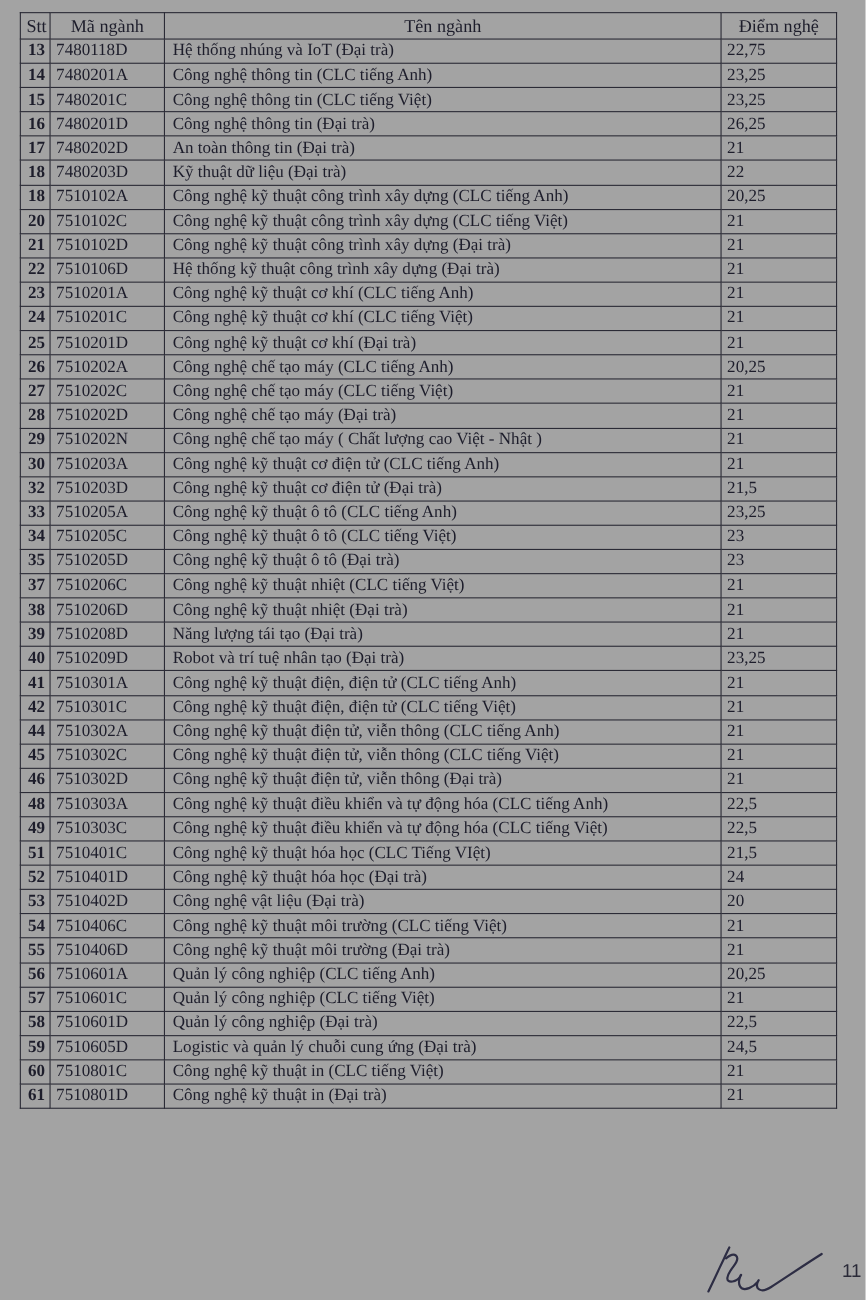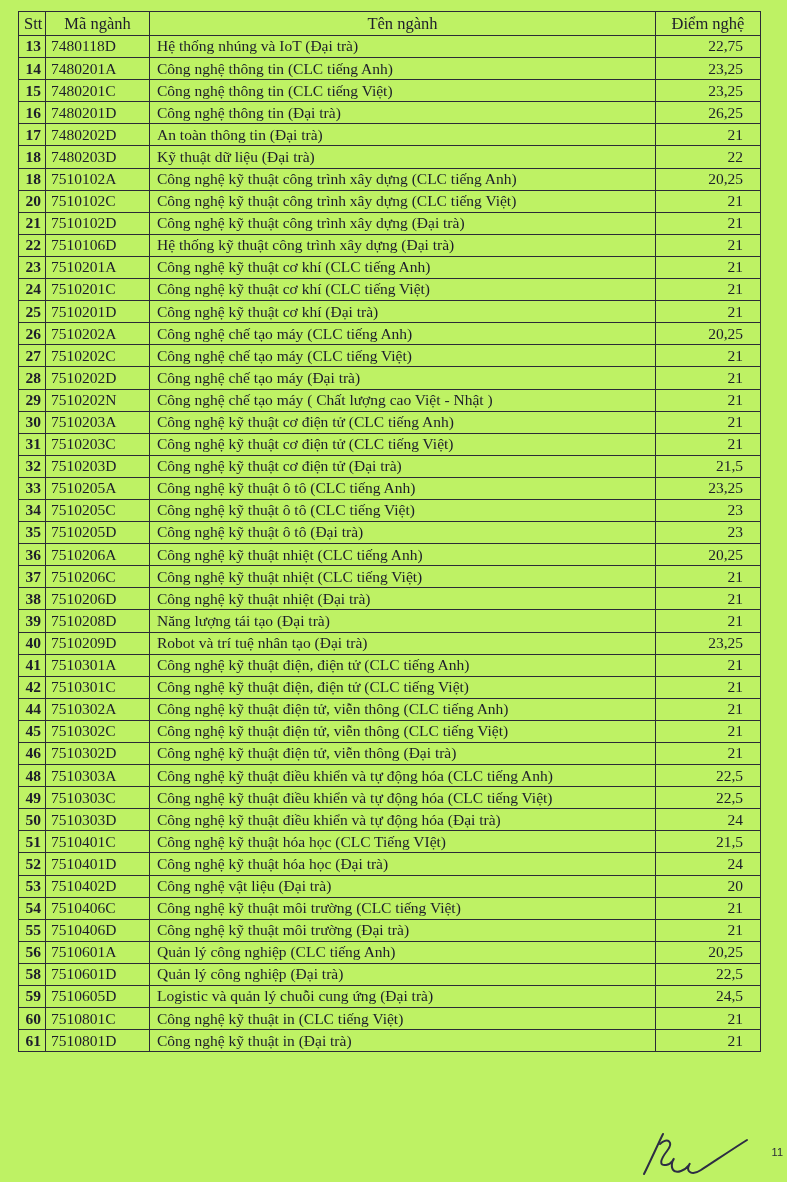--- a/index.html
+++ b/index.html
@@ -4,21 +4,21 @@
 <style>
   html, body {
     margin: 0;
     padding: 0;
     background: #ffffff;
   }
   .page {
     position: relative;
     width: 787px;
     height: 1182px;
-    background: #bef264;
+    background: #a3a3a3;
     font-family: "Liberation Serif", "DejaVu Serif", serif;
     color: #1d1d2b;
     overflow: hidden;
   }
   table.score-table {
     position: absolute;
     left: 18px;
     top: 11px;
     width: 742px;
     border-collapse: collapse;
@@ -36,39 +36,39 @@
   }
   .score-table th {
     height: 23px;
     font-weight: normal;
     font-size: 16.5px;
     text-align: center;
   }
   .score-table td.col-stt   { text-align: right;  padding-right: 4px; font-weight: bold; }
   .score-table td.col-code  { text-align: left; }
   .score-table td.col-name  { text-align: left;   padding-left: 7px; }
-  .score-table td.col-score { text-align: right;  padding-right: 17px; }
+  .score-table td.col-score { text-align: left;  padding-right: 17px; }
 
   .footer-sign {
     position: absolute;
     right: 2px;
     top: 1128px;
     width: 150px;
     height: 54px;
   }
   .footer-sign svg {
     position: absolute;
     left: 0;
     top: 0;
   }
   .page-number {
     position: absolute;
     right: 2px;
     top: 18px;
-    font-size: 11px;
+    font-size: 17px;
     color: #2a2a38;
     font-family: "Liberation Sans", sans-serif;
   }
 </style>
 </head>
 <body>
 
 <div class="page">
 
   <table class="score-table">
@@ -189,26 +189,20 @@
           <td class="col-name">Công nghệ chế tạo máy ( Chất lượng cao Việt - Nhật )</td>
           <td class="col-score">21</td>
         </tr>
         <tr>
           <td class="col-stt">30</td>
           <td class="col-code">7510203A</td>
           <td class="col-name">Công nghệ kỹ thuật cơ điện tử (CLC tiếng Anh)</td>
           <td class="col-score">21</td>
         </tr>
         <tr>
-          <td class="col-stt">31</td>
-          <td class="col-code">7510203C</td>
-          <td class="col-name">Công nghệ kỹ thuật cơ điện tử (CLC tiếng Việt)</td>
-          <td class="col-score">21</td>
-        </tr>
-        <tr>
           <td class="col-stt">32</td>
           <td class="col-code">7510203D</td>
           <td class="col-name">Công nghệ kỹ thuật cơ điện tử (Đại trà)</td>
           <td class="col-score">21,5</td>
         </tr>
         <tr>
           <td class="col-stt">33</td>
           <td class="col-code">7510205A</td>
           <td class="col-name">Công nghệ kỹ thuật ô tô (CLC tiếng Anh)</td>
           <td class="col-score">23,25</td>
@@ -219,26 +213,20 @@
           <td class="col-name">Công nghệ kỹ thuật ô tô (CLC tiếng Việt)</td>
           <td class="col-score">23</td>
         </tr>
         <tr>
           <td class="col-stt">35</td>
           <td class="col-code">7510205D</td>
           <td class="col-name">Công nghệ kỹ thuật ô tô (Đại trà)</td>
           <td class="col-score">23</td>
         </tr>
         <tr>
-          <td class="col-stt">36</td>
-          <td class="col-code">7510206A</td>
-          <td class="col-name">Công nghệ kỹ thuật nhiệt (CLC tiếng Anh)</td>
-          <td class="col-score">20,25</td>
-        </tr>
-        <tr>
           <td class="col-stt">37</td>
           <td class="col-code">7510206C</td>
           <td class="col-name">Công nghệ kỹ thuật nhiệt (CLC tiếng Việt)</td>
           <td class="col-score">21</td>
         </tr>
         <tr>
           <td class="col-stt">38</td>
           <td class="col-code">7510206D</td>
           <td class="col-name">Công nghệ kỹ thuật nhiệt (Đại trà)</td>
           <td class="col-score">21</td>
@@ -291,26 +279,20 @@
           <td class="col-name">Công nghệ kỹ thuật điều khiển và tự động hóa (CLC tiếng Anh)</td>
           <td class="col-score">22,5</td>
         </tr>
         <tr>
           <td class="col-stt">49</td>
           <td class="col-code">7510303C</td>
           <td class="col-name">Công nghệ kỹ thuật điều khiển và tự động hóa (CLC tiếng Việt)</td>
           <td class="col-score">22,5</td>
         </tr>
         <tr>
-          <td class="col-stt">50</td>
-          <td class="col-code">7510303D</td>
-          <td class="col-name">Công nghệ kỹ thuật điều khiển và tự động hóa (Đại trà)</td>
-          <td class="col-score">24</td>
-        </tr>
-        <tr>
           <td class="col-stt">51</td>
           <td class="col-code">7510401C</td>
           <td class="col-name">Công nghệ kỹ thuật hóa học (CLC Tiếng VIệt)</td>
           <td class="col-score">21,5</td>
         </tr>
         <tr>
           <td class="col-stt">52</td>
           <td class="col-code">7510401D</td>
           <td class="col-name">Công nghệ kỹ thuật hóa học (Đại trà)</td>
           <td class="col-score">24</td>
@@ -331,20 +313,26 @@
           <td class="col-stt">55</td>
           <td class="col-code">7510406D</td>
           <td class="col-name">Công nghệ kỹ thuật môi trường (Đại trà)</td>
           <td class="col-score">21</td>
         </tr>
         <tr>
           <td class="col-stt">56</td>
           <td class="col-code">7510601A</td>
           <td class="col-name">Quản lý công nghiệp (CLC tiếng Anh)</td>
           <td class="col-score">20,25</td>
+        </tr>
+        <tr>
+          <td class="col-stt">57</td>
+          <td class="col-code">7510601C</td>
+          <td class="col-name">Quản lý công nghiệp (CLC tiếng Việt)</td>
+          <td class="col-score">21</td>
         </tr>
         <tr>
           <td class="col-stt">58</td>
           <td class="col-code">7510601D</td>
           <td class="col-name">Quản lý công nghiệp (Đại trà)</td>
           <td class="col-score">22,5</td>
         </tr>
         <tr>
           <td class="col-stt">59</td>
           <td class="col-code">7510605D</td>

